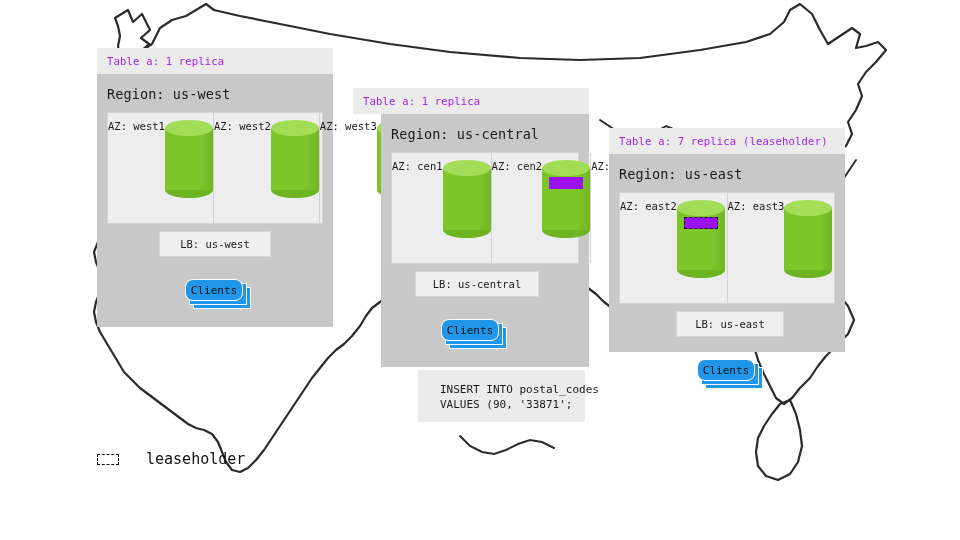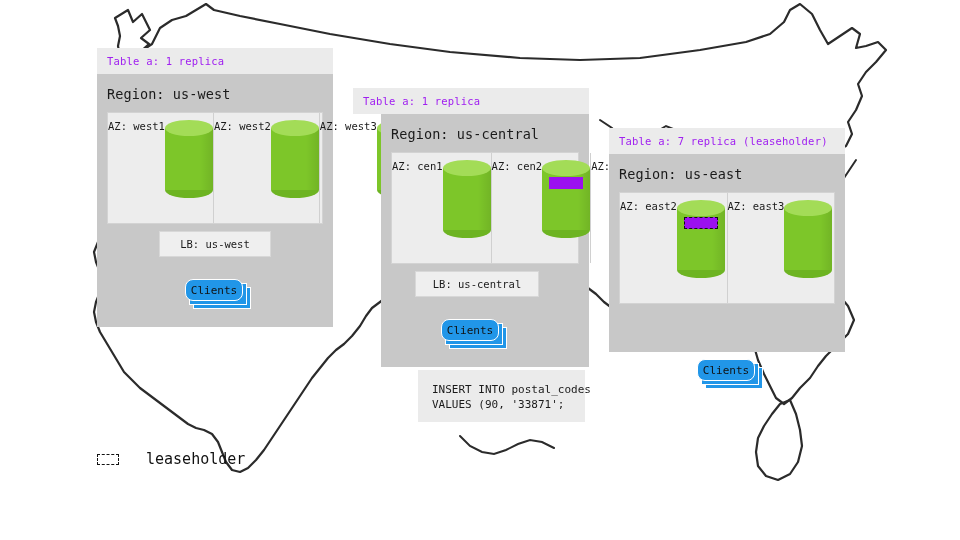--- a/index.html
+++ b/index.html
@@ -70,21 +70,21 @@
   .clients .card{position:absolute;background:#2196e8;border:1px solid #ffffff;box-sizing:border-box;}
   .clients .card.l3{left:8px;top:8px;}
   .clients .card.l2{left:4px;top:4px;}
   .clients .card.l1{left:0;top:0;display:flex;align-items:center;justify-content:center;border-radius:8px;}
   .clients .lbl{font-size:11px;color:#111111;white-space:nowrap;}
 
   
   .sql-box{
     position:absolute;background:#ebebeb;
     font-size:11px;color:#1a1a1a;line-height:15px;
-    padding:12px 14px;box-sizing:border-box;white-space:pre;
+    padding:12px 22px;box-sizing:border-box;white-space:pre;
   }
 
   
   .legend{position:absolute;display:flex;align-items:center;gap:7px;}
   .legend .swatch{width:22px;height:11px;border:1.6px dashed #111111;box-sizing:border-box;background:#ffffff;}
   .legend .txt{font-size:15px;color:#111111;white-space:nowrap;margin-left:20px;}
 
   
   .arrow-label{
     position:absolute;color:#e02020;font-size:11px;font-weight:bold;
@@ -274,20 +274,21 @@
           <div class="cyl" style="width:48px;height:78px;">
             <div class="bot"></div>
             <div class="body"></div>
             <div class="shade"></div>
             <div class="top"></div>
           </div>
         </div>
       </div>
     </div>
 
+    <div class="lb-box" style="left:67px;top:183px;width:108px;">LB: us-east</div>
 
     <div class="clients" style="left:88px;top:231px;width:66px;height:30px;">
       <div class="card l3" style="width:58px;height:22px;"></div>
       <div class="card l2" style="width:58px;height:22px;"></div>
       <div class="card l1" style="width:58px;height:22px;">
         <span class="lbl">Clients</span>
       </div>
     </div>
   </div>
 

